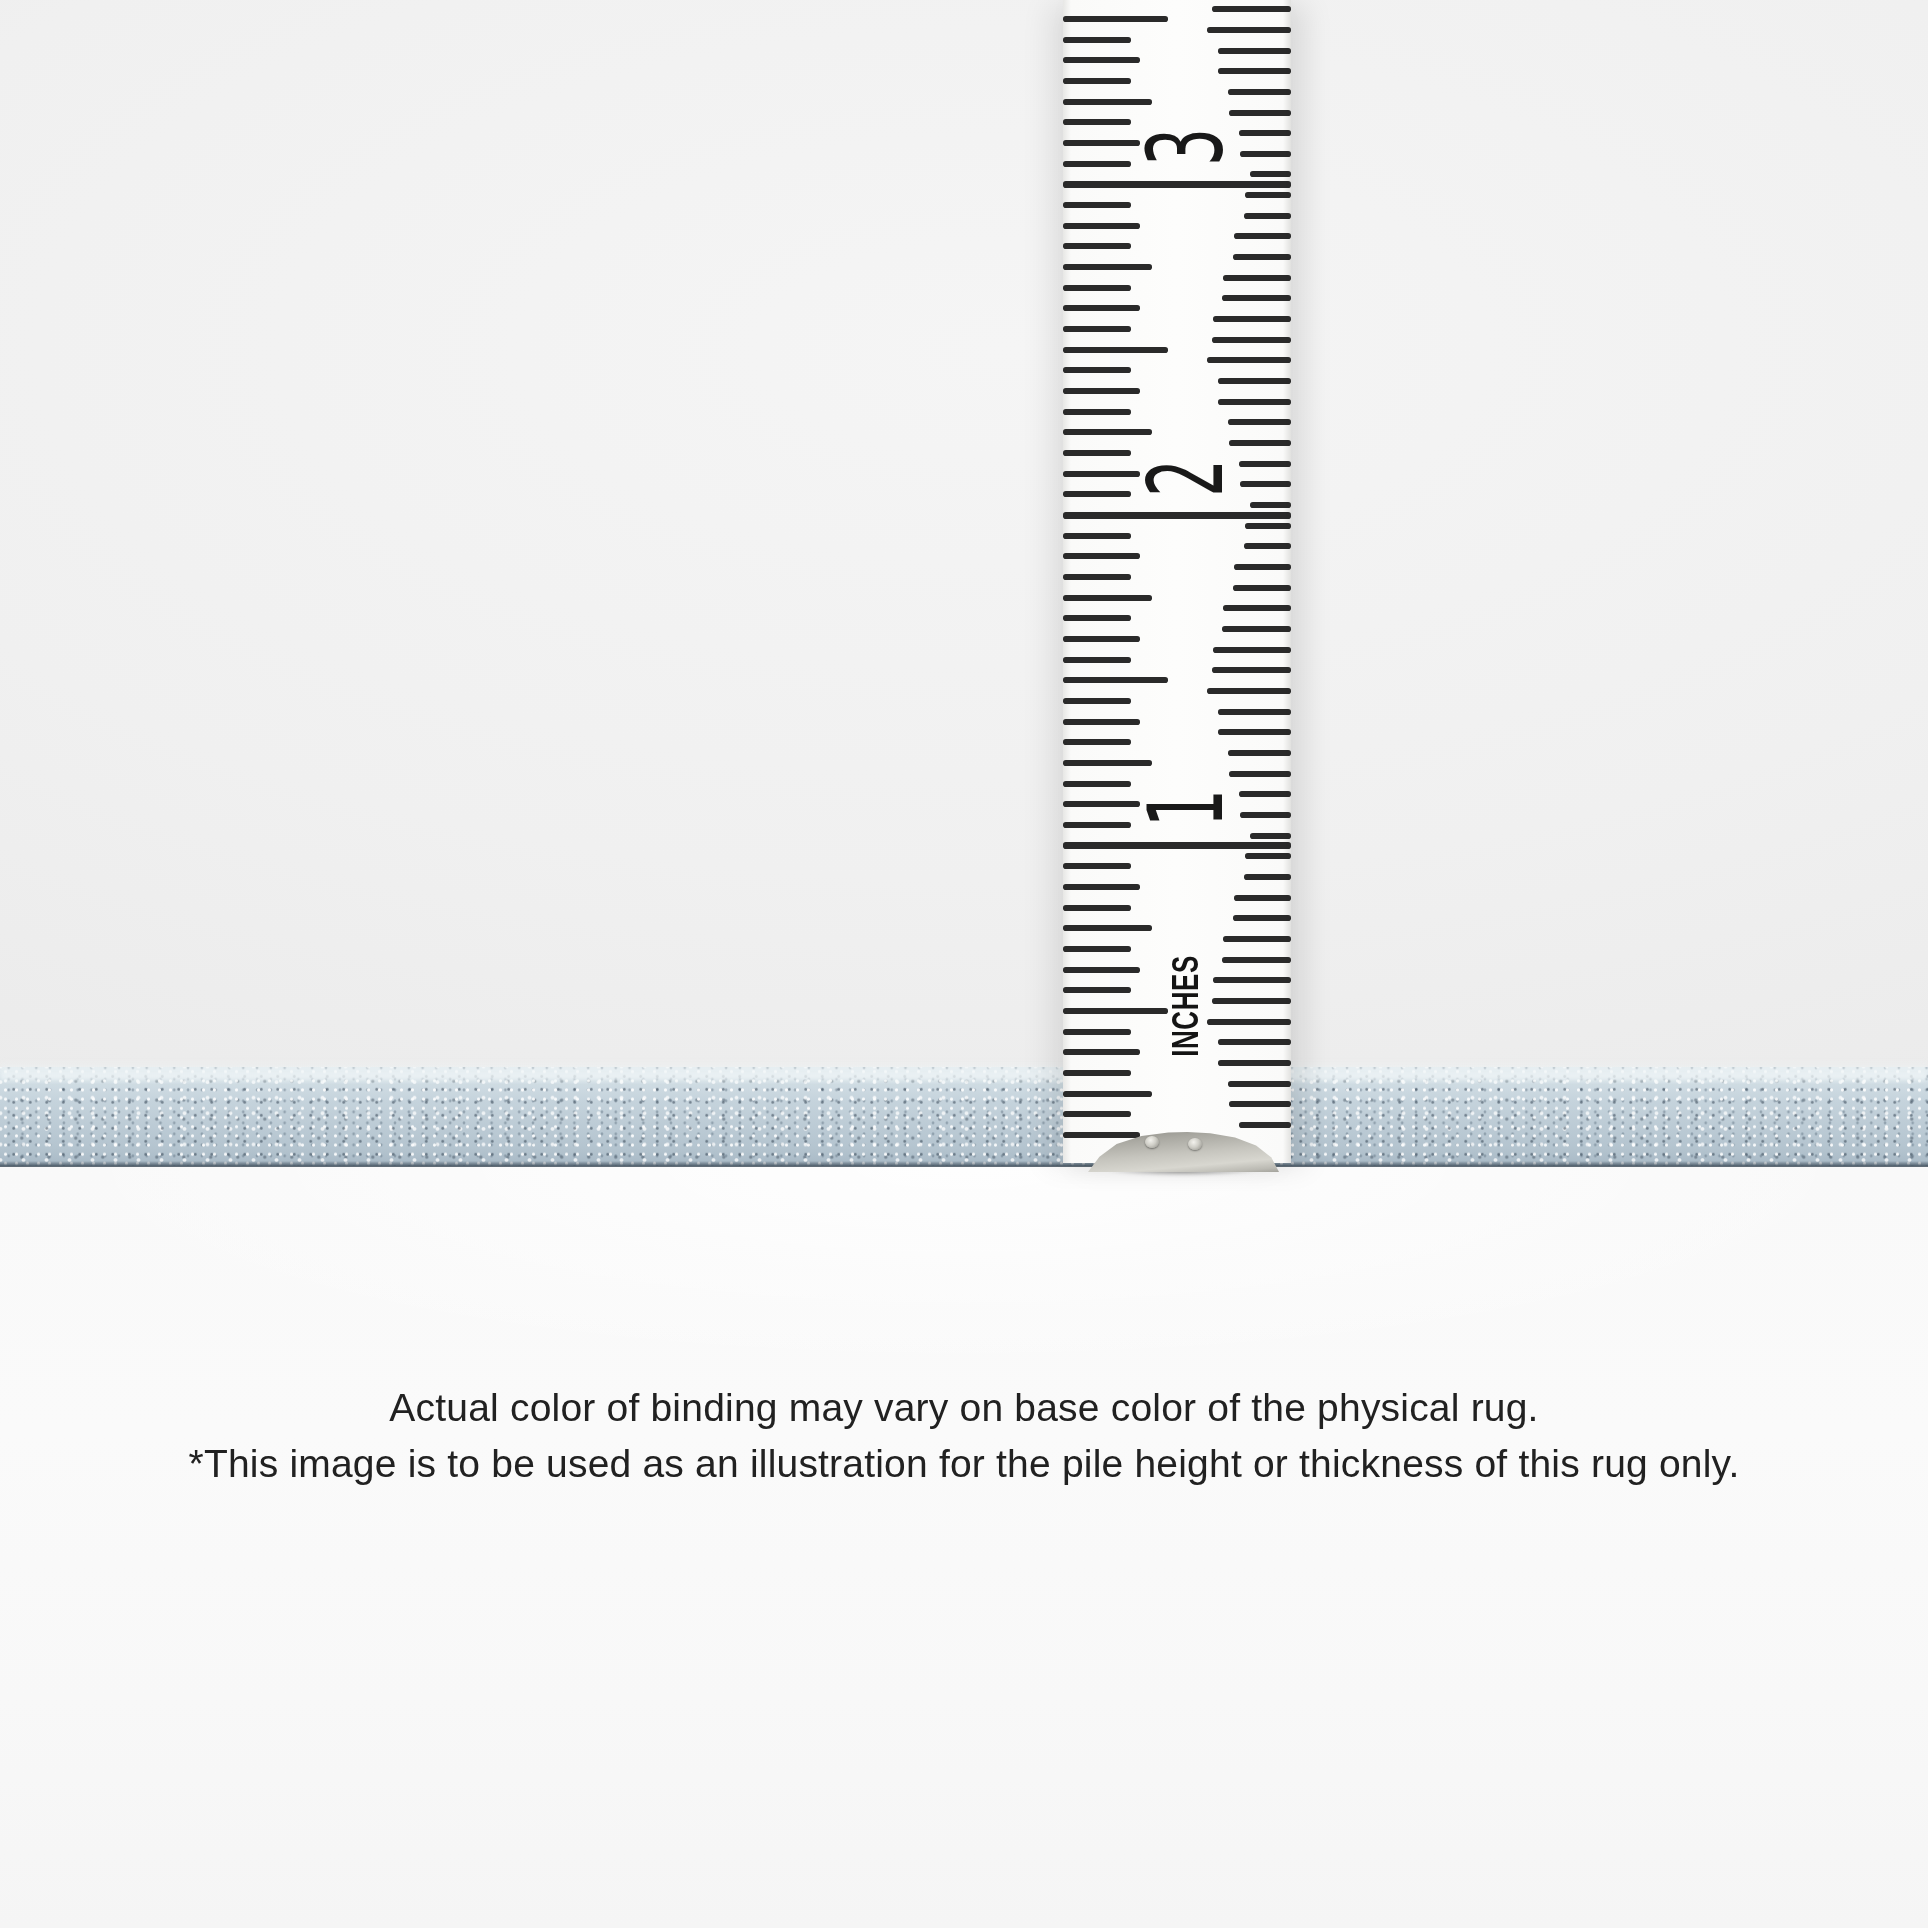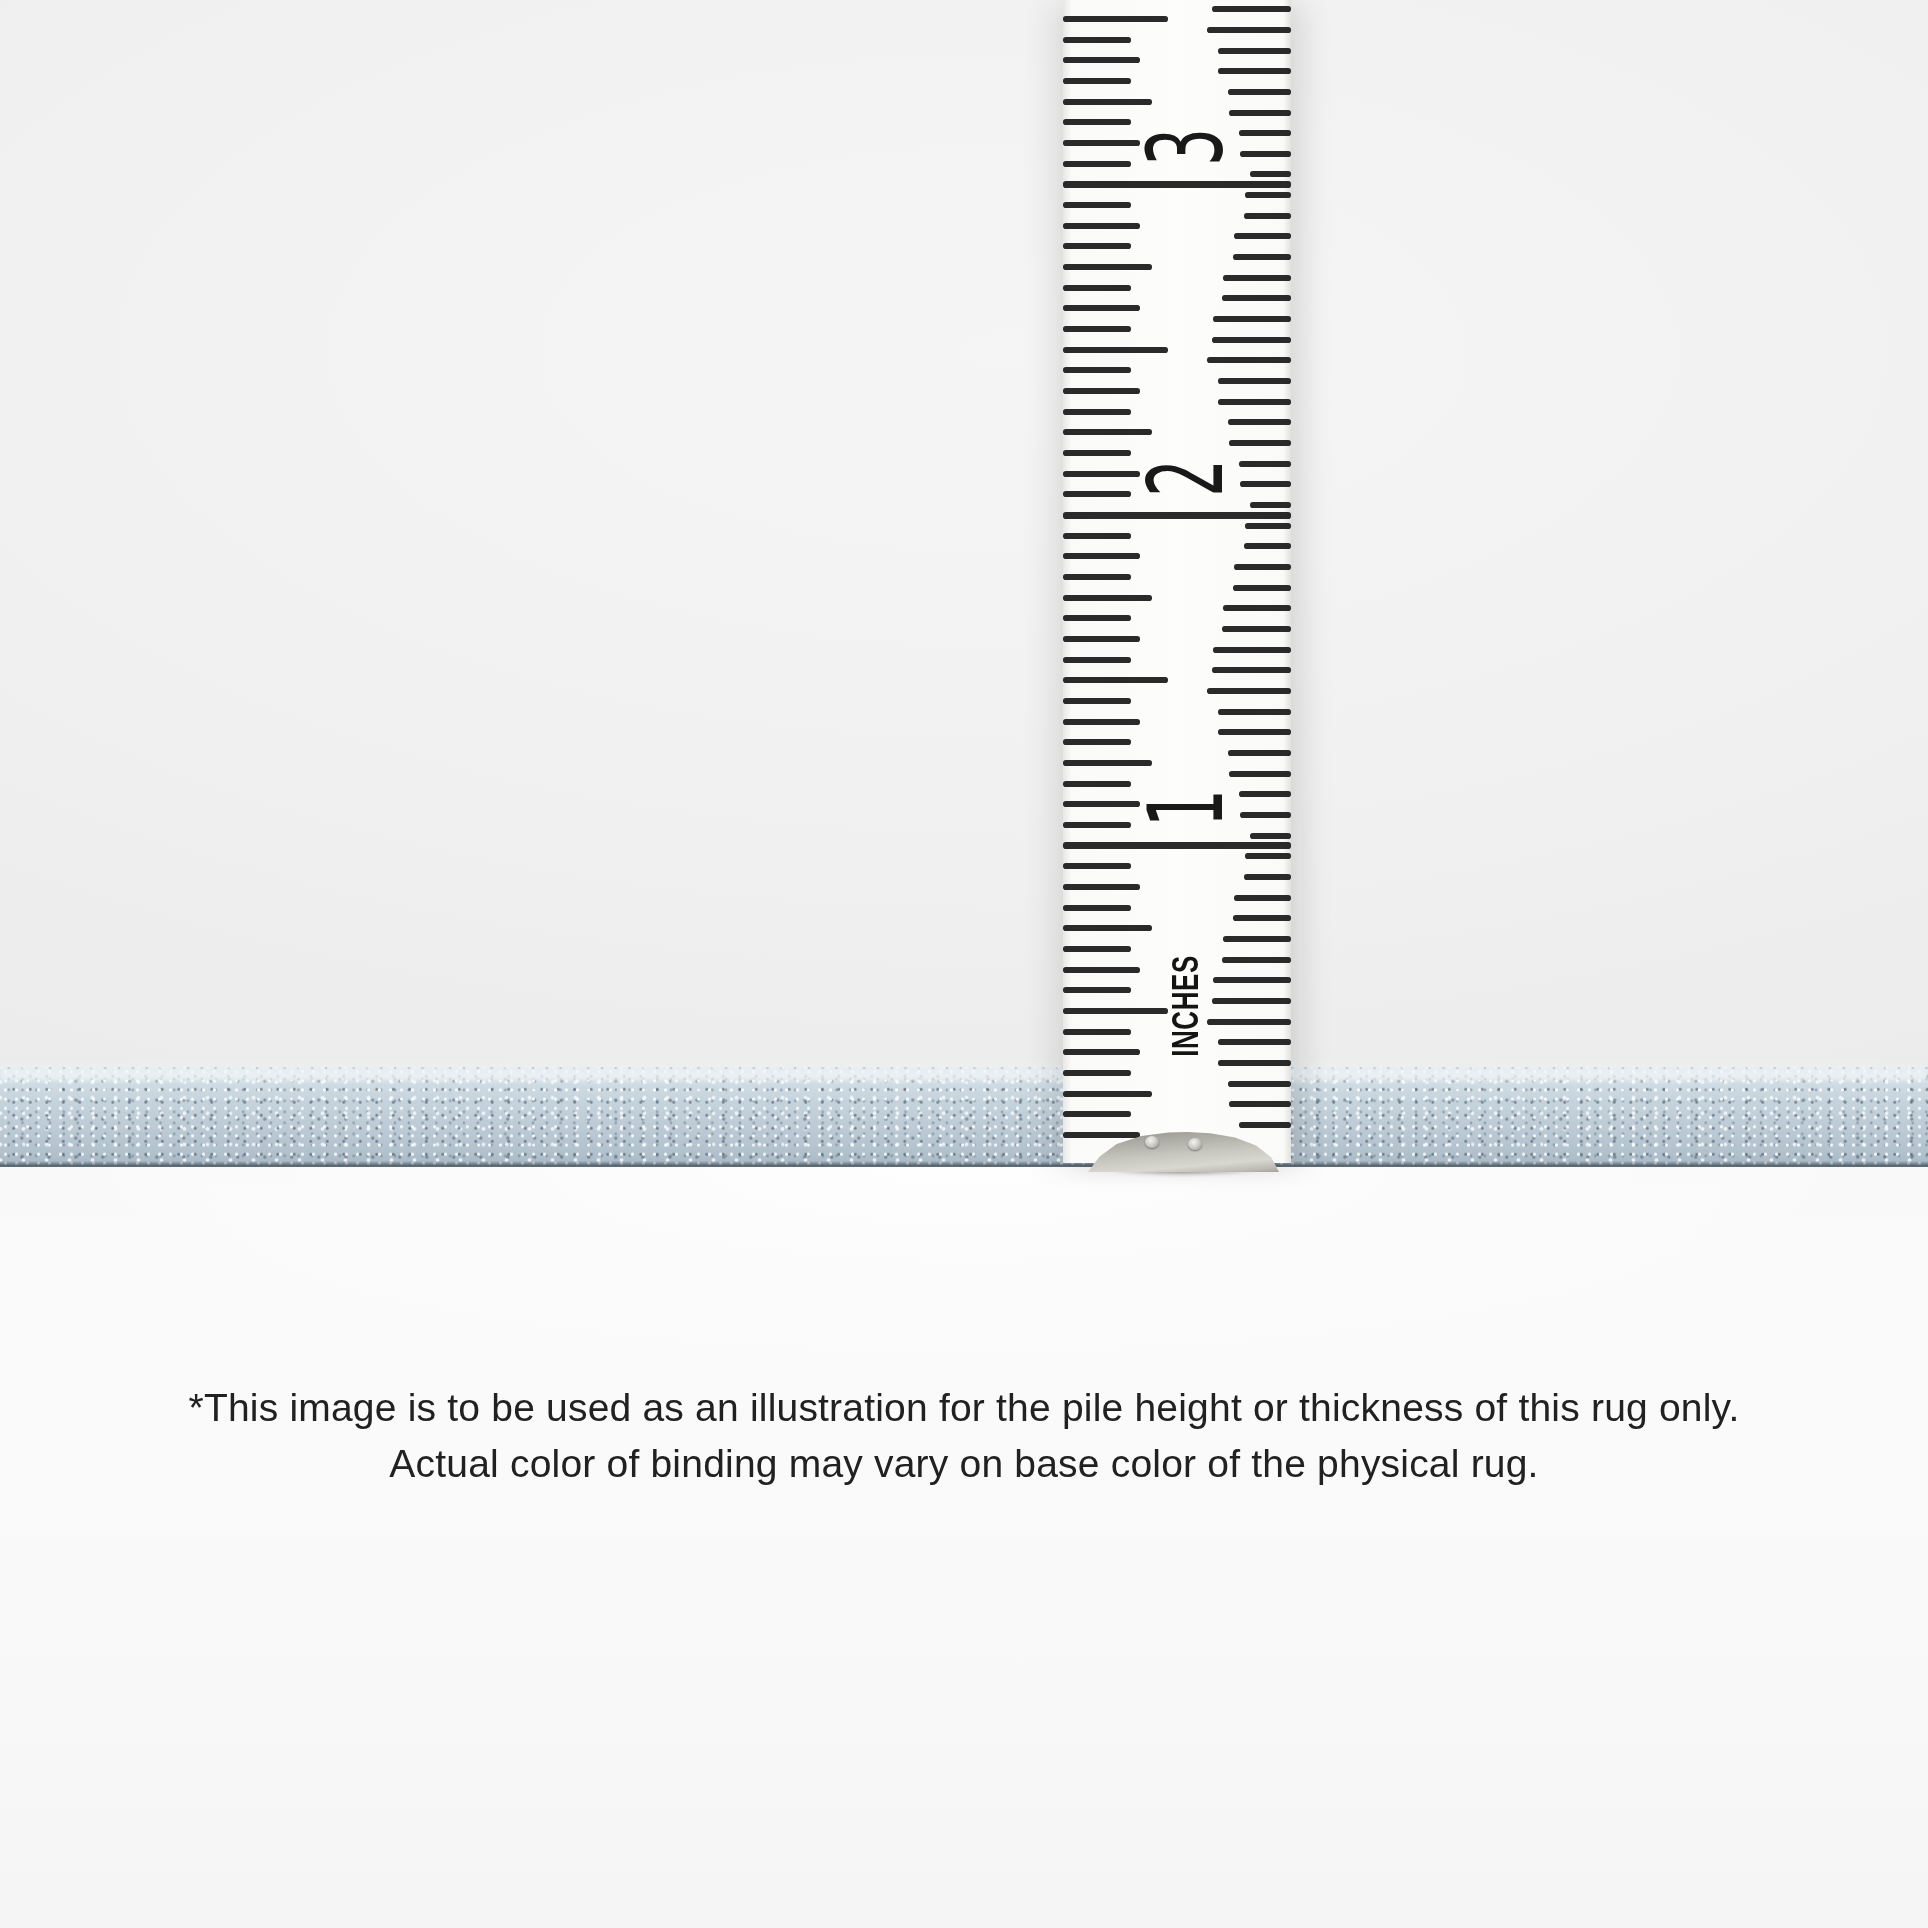--- a/index.html
+++ b/index.html
@@ -220,17 +220,17 @@
         <div class="inch-number" style="left: 123px; top: 147px;">3</div>
       </div>
     <div class="unit-label" id="unit-label" style="left: 123px; top: 1006px;">INCHES</div>
     <div class="metal-tip">
       <span class="rivet r1"></span>
       <span class="rivet r2"></span>
     </div>
   </div>
 
   <div class="caption">
+    <div>Actual color of binding may vary on base color of the physical rug.</div>
     <div>*This image is to be used as an illustration for the pile height or thickness of this rug only.</div>
-    <div>Actual color of binding may vary on base color of the physical rug.</div>
   </div>
 </div>
 
 
 </body></html>

